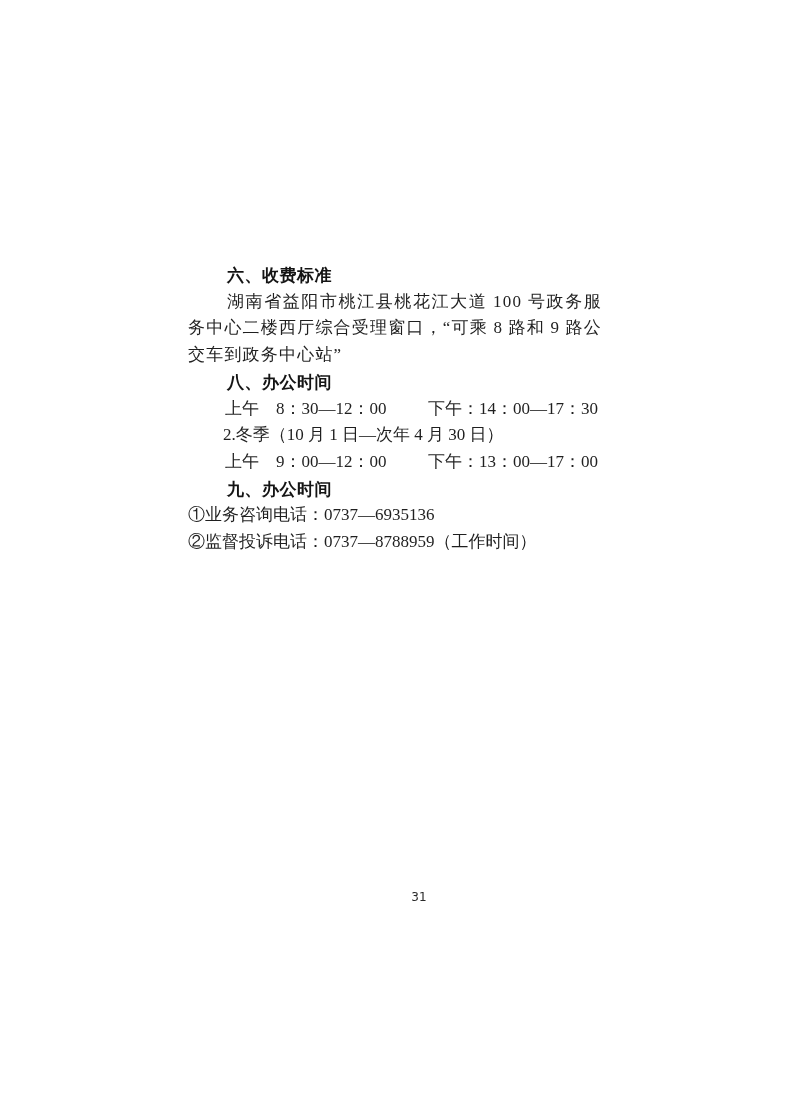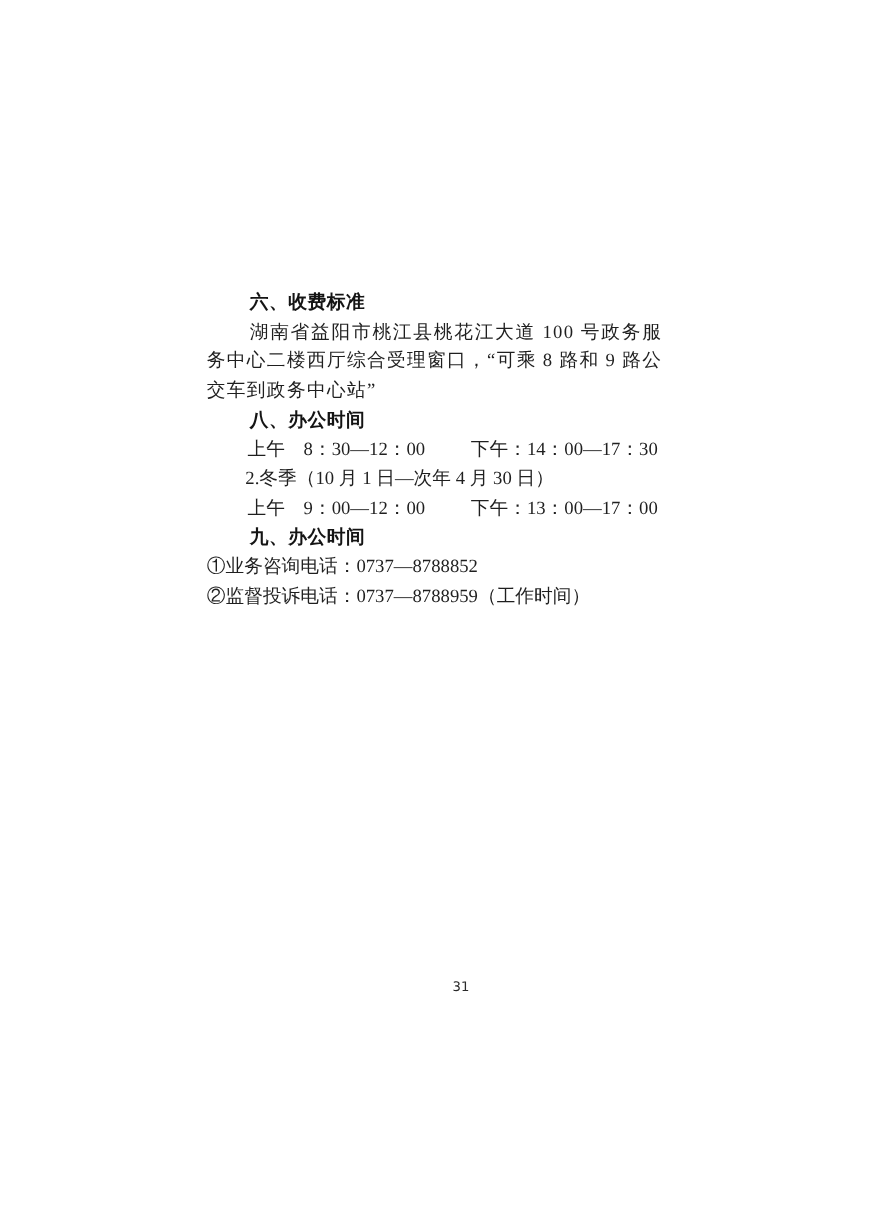--- a/index.html
+++ b/index.html
@@ -65,19 +65,19 @@
     <div class="line heading">八、办公时间</div>
     <div class="line time-row">
       <span class="time-left">上午　8：30—12：00</span><span>下午：14：00—17：30</span>
     </div>
     <div class="line indent-list">2.冬季（10 月 1 日—次年 4 月 30 日）</div>
     <div class="line time-row">
       <span class="time-left">上午　9：00—12：00</span><span>下午：13：00—17：00</span>
     </div>
 
     <div class="line heading">九、办公时间</div>
-    <div class="line">①业务咨询电话：0737—8788852</div>
+    <div class="line">①业务咨询电话：0737—6935136</div>
     <div class="line">②监督投诉电话：0737—8788959（工作时间）</div>
 
   </div>
 
   <div class="page-number">31</div>
 </div>
 
 </body></html>

